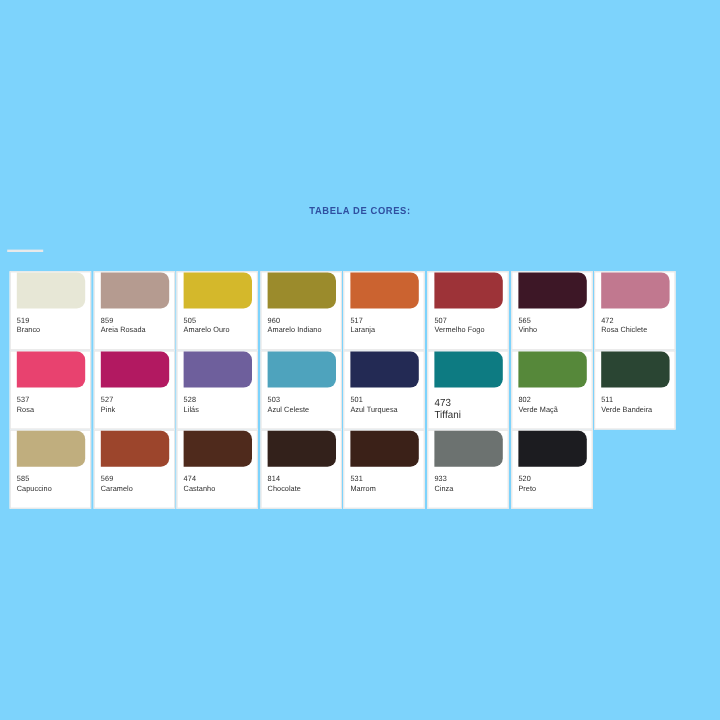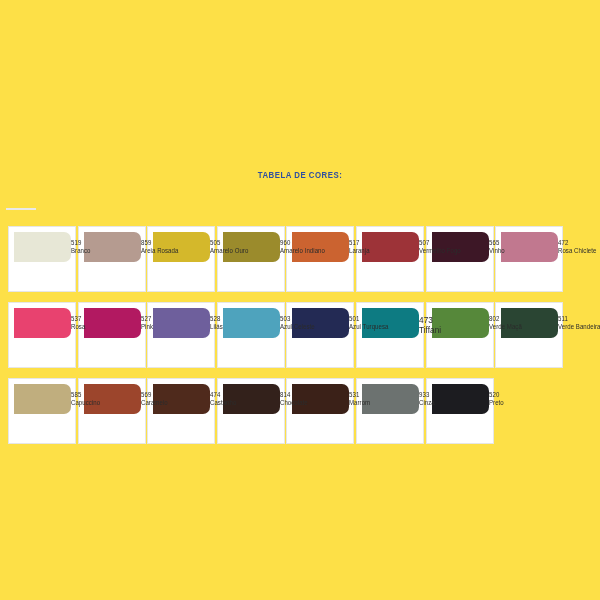--- a/index.html
+++ b/index.html
@@ -12,21 +12,21 @@
     height: 600px;
     overflow: hidden;
     font-family: "Liberation Sans", sans-serif;
     -webkit-font-smoothing: antialiased;
   }
 
   #page {
     position: relative;
     width: 600px;
     height: 600px;
-    background: #fde047;
+    background: #7dd3fc;
   }
 
   
   .stray-rule {
     position: absolute;
     left: 6px;
     top: 208px;
     width: 30px;
     height: 2px;
     background: #e9e9e9;
@@ -55,27 +55,27 @@
 
   .row {
     display: flex;
     flex-direction: row;
   }
 
   .cell {
     width: 68px;
     height: 66px;
     margin-right: 1.6px;
-    margin-bottom: 10px;
+    margin-bottom: 0;
     border: 1px solid #e6e6e6;
     background: #ffffff;
     box-sizing: border-box;
-    padding: 5px 0 0 5px;
+    padding: 0 0 0 5px;
     display: flex;
-    flex-direction: row;
+    flex-direction: column;
   }
 
   .cell.empty {
     border: none;
     background: transparent;
   }
 
   .swatch {
     width: 57px;
     height: 30px;

